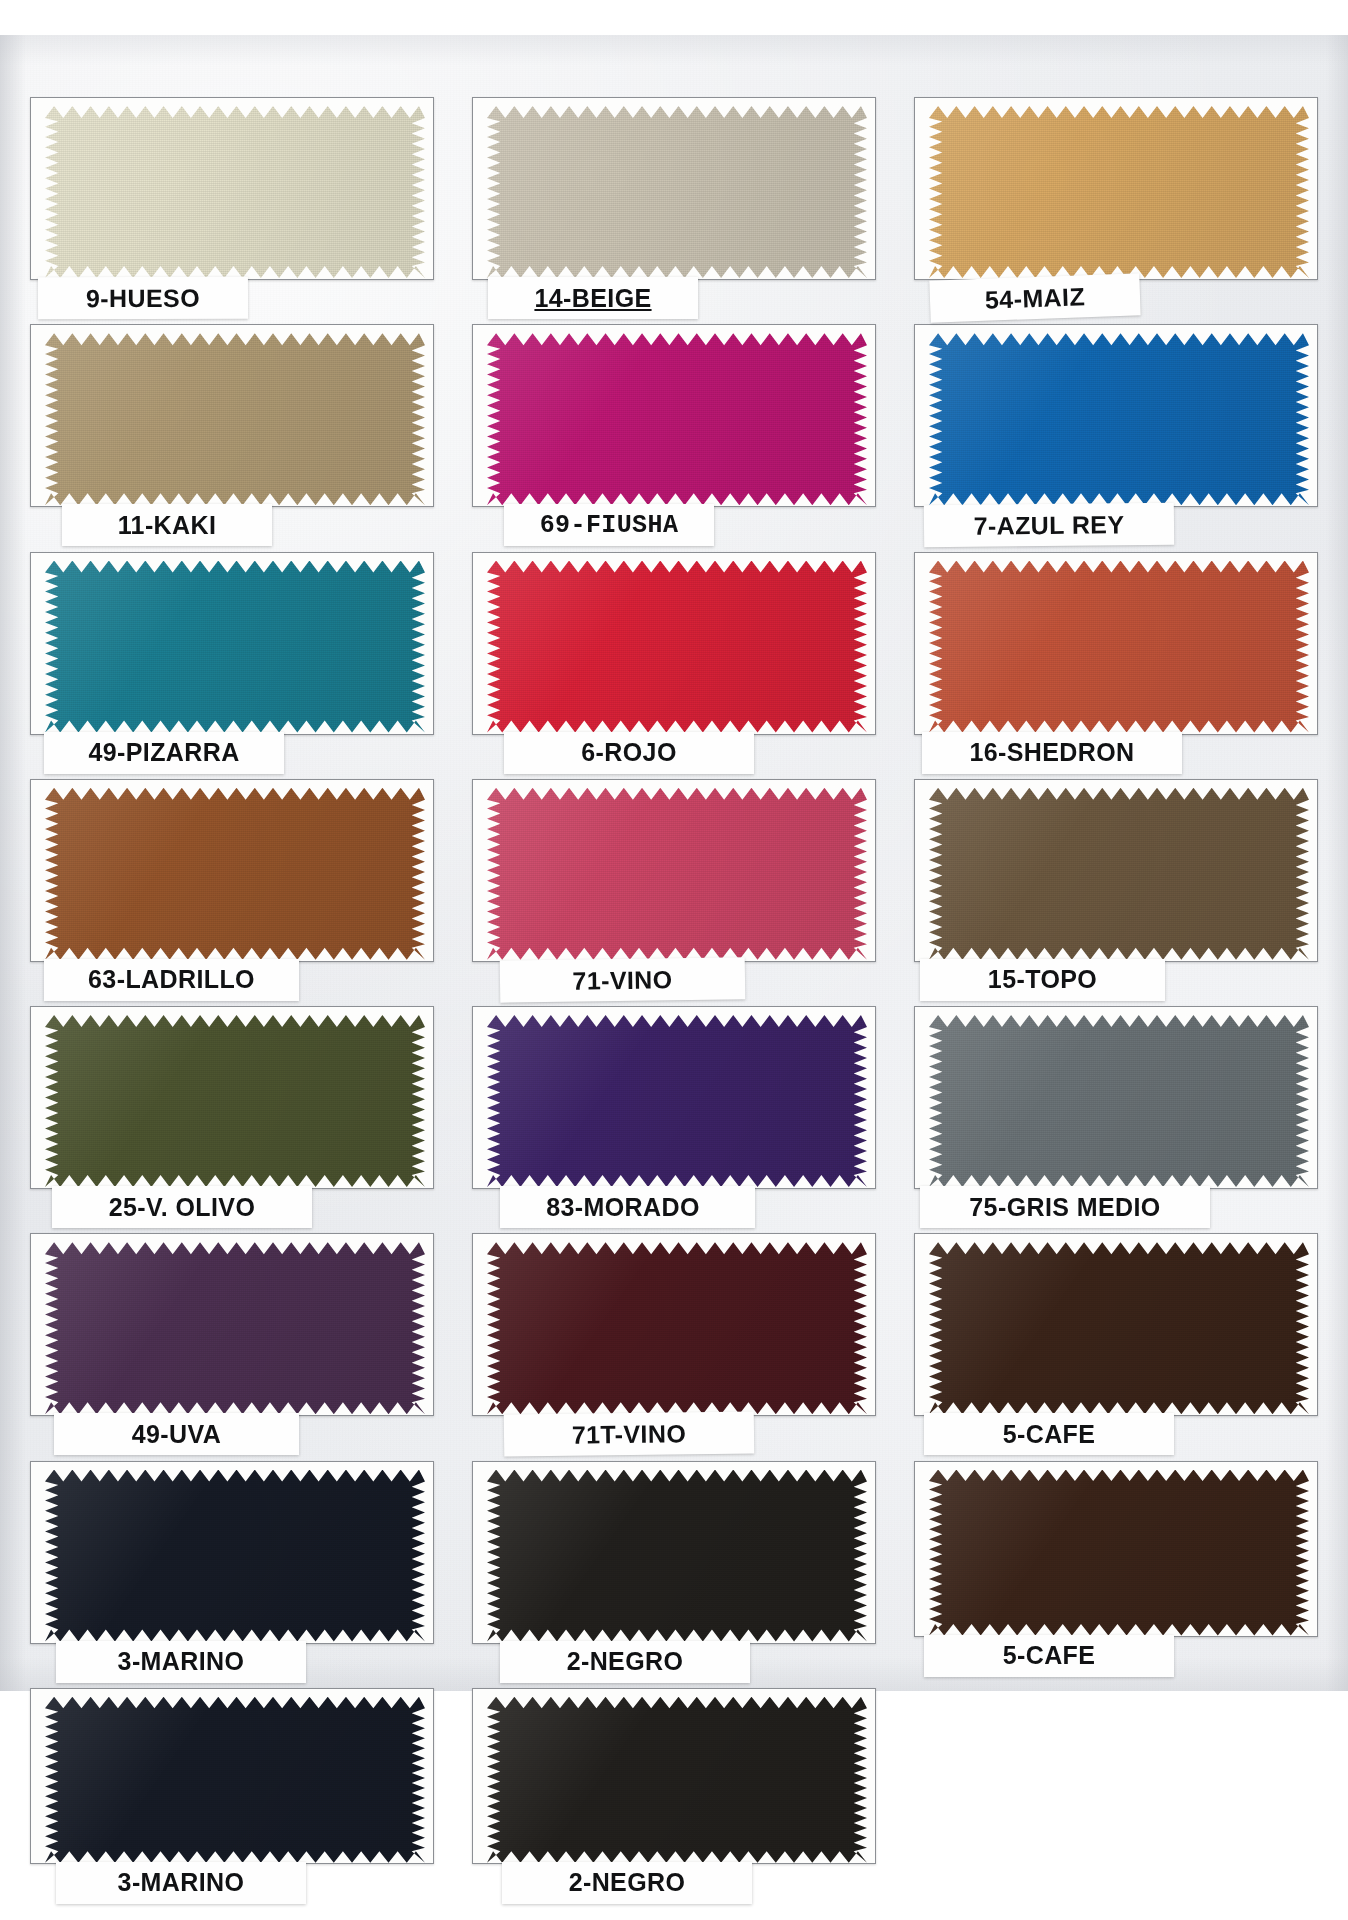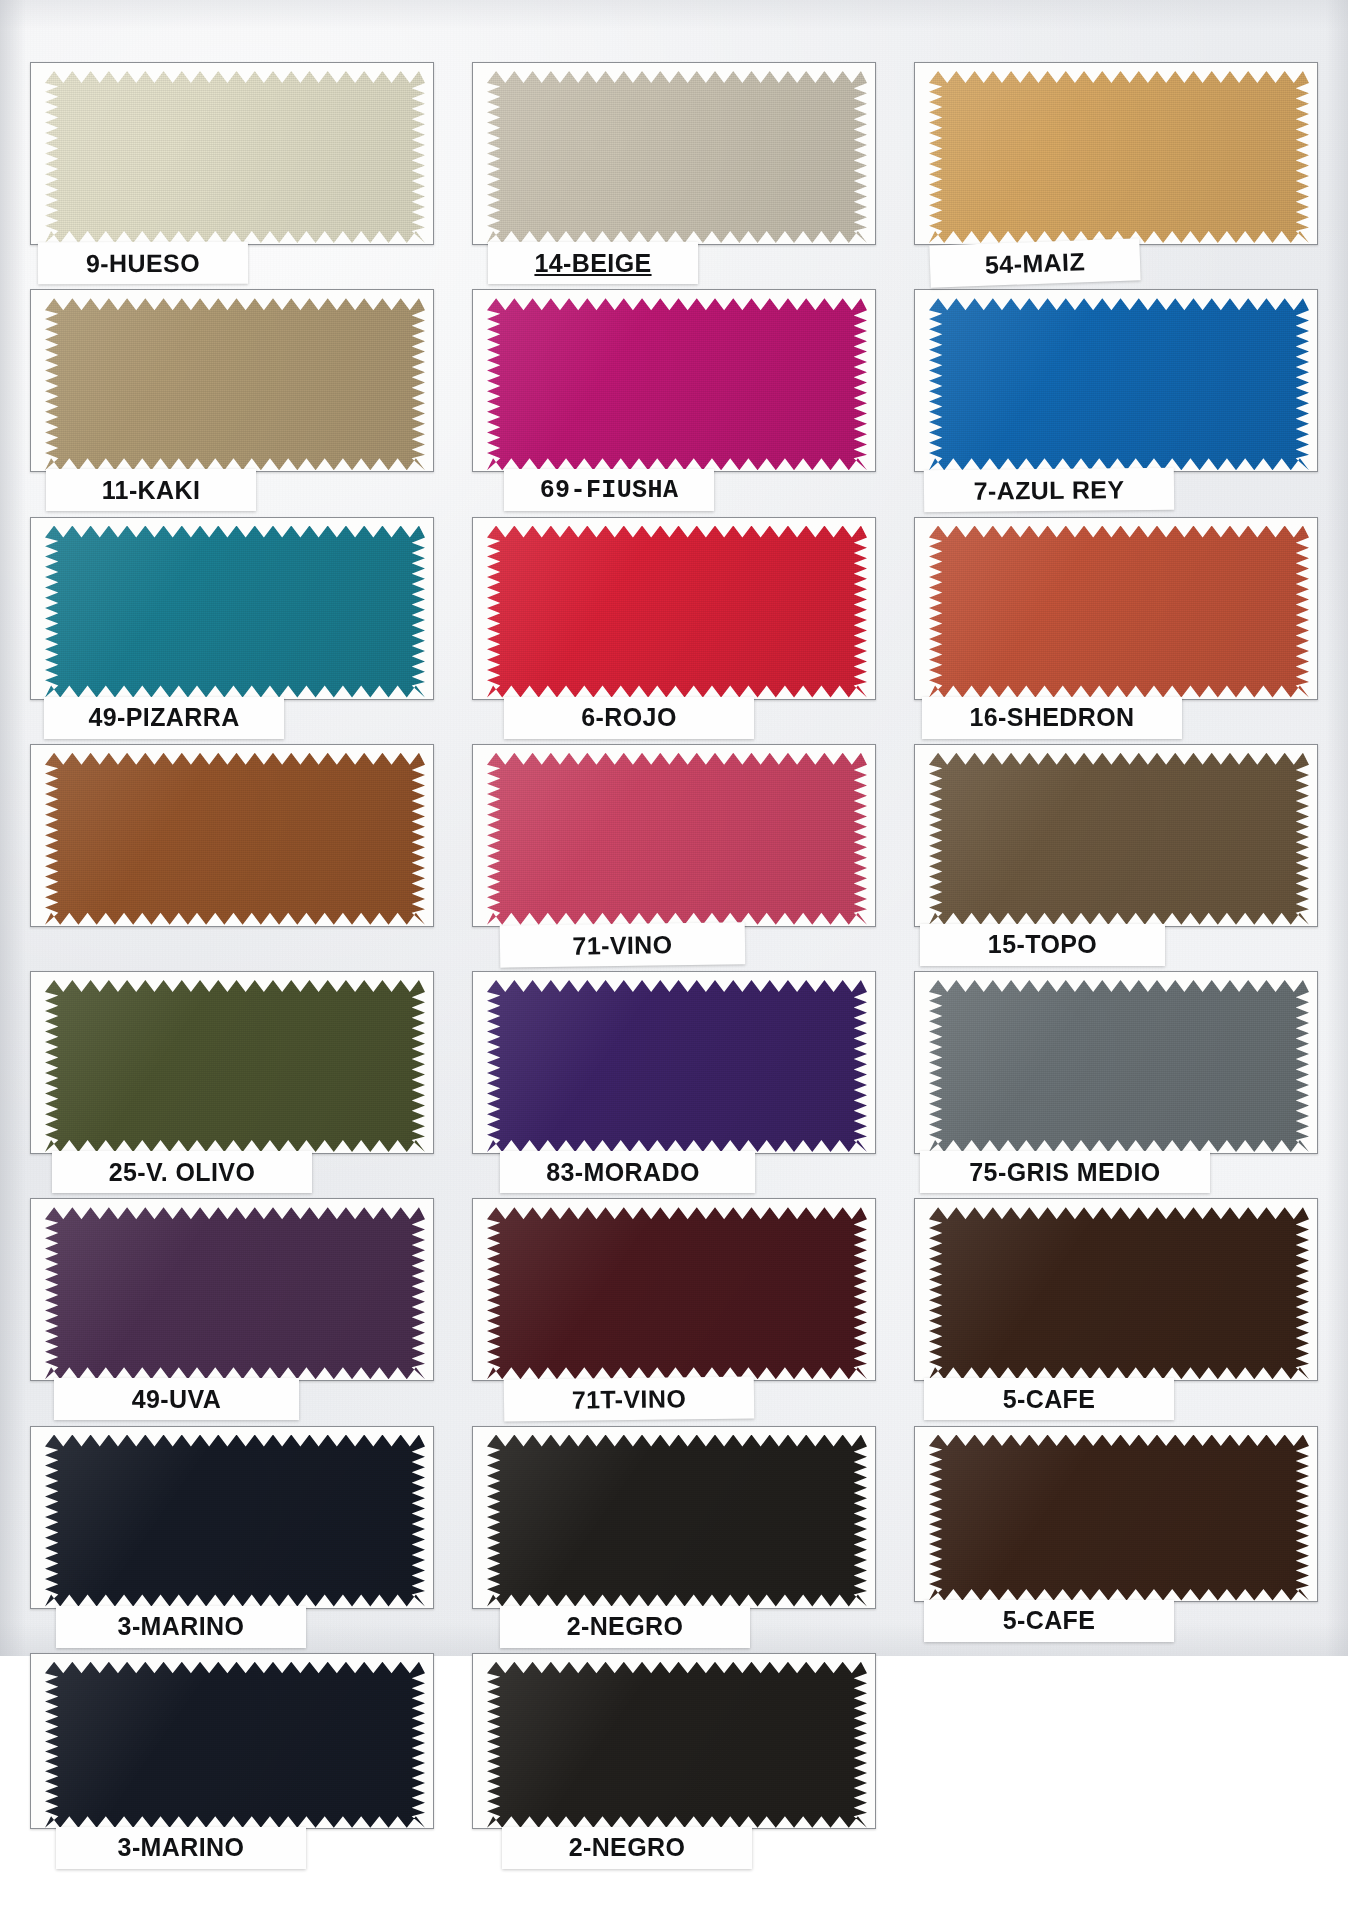--- a/index.html
+++ b/index.html
@@ -18,20 +18,21 @@
   
   #sheet {
     position: relative;
     width: 1348px;
     height: 1656px;
     background:
       radial-gradient(circle at 18% 12%, rgba(255,255,255,0.85), rgba(255,255,255,0) 55%),
       radial-gradient(circle at 85% 70%, rgba(246,247,249,0.9), rgba(255,255,255,0) 60%),
       linear-gradient(160deg, #e9eaee 0%, #eceef1 22%, #e6e8ec 48%, #eceef1 74%, #e4e6ea 100%);
     box-sizing: border-box;
+    margin-top: 35px;
   }
   
   #sheet::before {
     content: "";
     position: absolute;
     inset: 0;
     pointer-events: none;
     opacity: .55;
     background-image:
       repeating-linear-gradient(0deg, rgba(0,0,0,0.012) 0 1px, rgba(255,255,255,0.012) 1px 2px),
@@ -176,21 +177,21 @@
     box-shadow: 0 1px 3px rgba(0,0,0,0.22);
     z-index: 5;
     box-sizing: border-box;
   }
 
   
   .cell[data-row="1"][data-col="1"] .label { left: 16px; transform: rotate(-0.2deg); }
   .cell[data-row="1"][data-col="2"] .label { left: 24px; text-decoration: underline; }
   .cell[data-row="1"][data-col="3"] .label { left: 26px; min-width: 300px; }
   .cell[data-row="2"][data-col="1"] .label { left: 24px; transform: rotate(-2.0deg); }
-  .cell[data-row="2"][data-col="2"] .label { left: 24px; }
+  .cell[data-row="2"][data-col="2"] .label { left: 40px; }
   .cell[data-row="2"][data-col="3"] .label { left: 40px; font-family: Liberation Mono, monospace; }
   .cell[data-row="3"][data-col="1"] .label { left: 18px; min-width: 250px; transform: rotate(-0.6deg); }
   .cell[data-row="3"][data-col="2"] .label { left: 22px; min-width: 240px; }
   .cell[data-row="3"][data-col="3"] .label { left: 40px; min-width: 250px; }
   .cell[data-row="4"][data-col="1"] .label { left: 16px; min-width: 260px; }
   .cell[data-row="4"][data-col="2"] .label { left: 22px; min-width: 255px; }
   .cell[data-row="4"][data-col="3"] .label { left: 36px; min-width: 245px; transform: rotate(-0.8deg); }
   .cell[data-row="5"][data-col="1"] .label { left: 14px; min-width: 245px; }
   .cell[data-row="5"][data-col="2"] .label { left: 30px; min-width: 260px; }
   .cell[data-row="5"][data-col="3"] .label { left: 36px; min-width: 255px; padding-left: 7px; }
@@ -289,20 +290,21 @@
         </div>
       </div>
       <div class="label">16-SHEDRON</div>
     </div>
     <div class="cell" data-row="4" data-col="2">
       <div class="card">
         <div class="swatch">
           <div class="fabric" style="background-color: rgb(150, 85, 43);"></div>
         </div>
       </div>
+      <div class="label">63-LADRILLO</div>
     </div>
     <div class="cell" data-row="4" data-col="3">
       <div class="card">
         <div class="swatch">
           <div class="fabric" style="background-color: rgb(206, 70, 103);"></div>
         </div>
       </div>
       <div class="label">71-VINO</div>
     </div>
 

